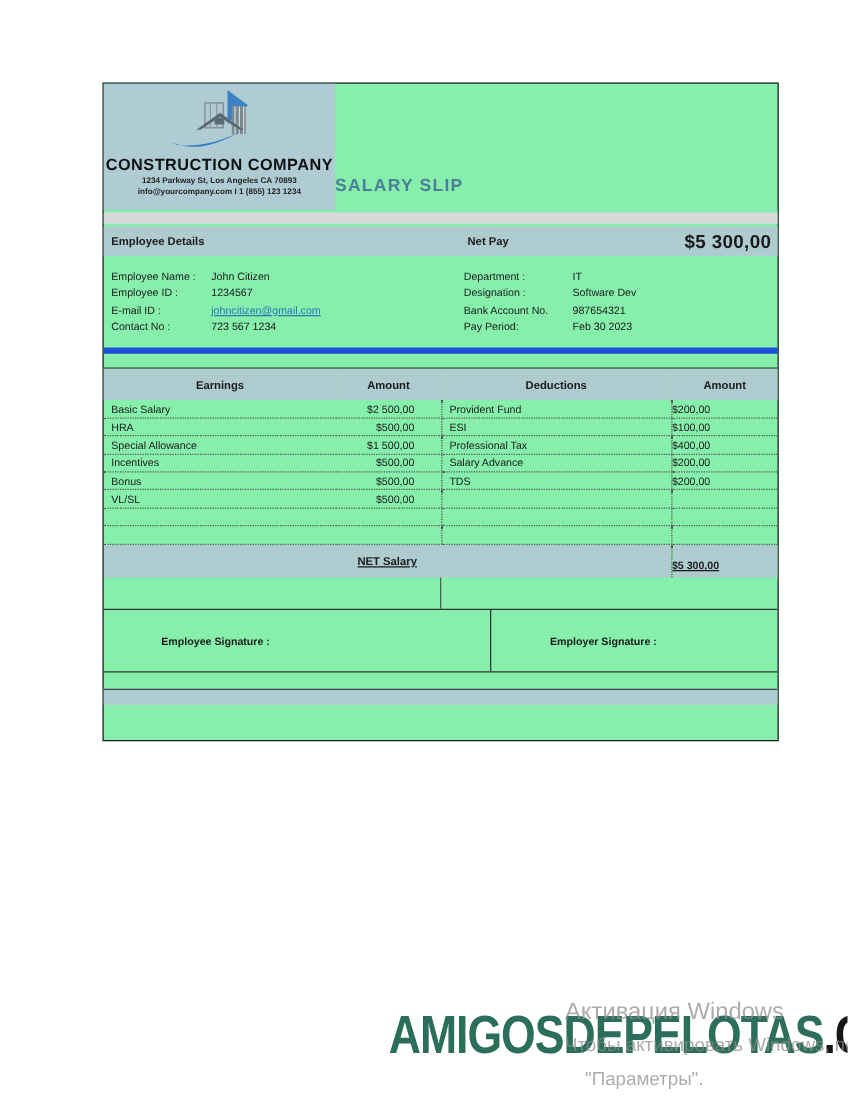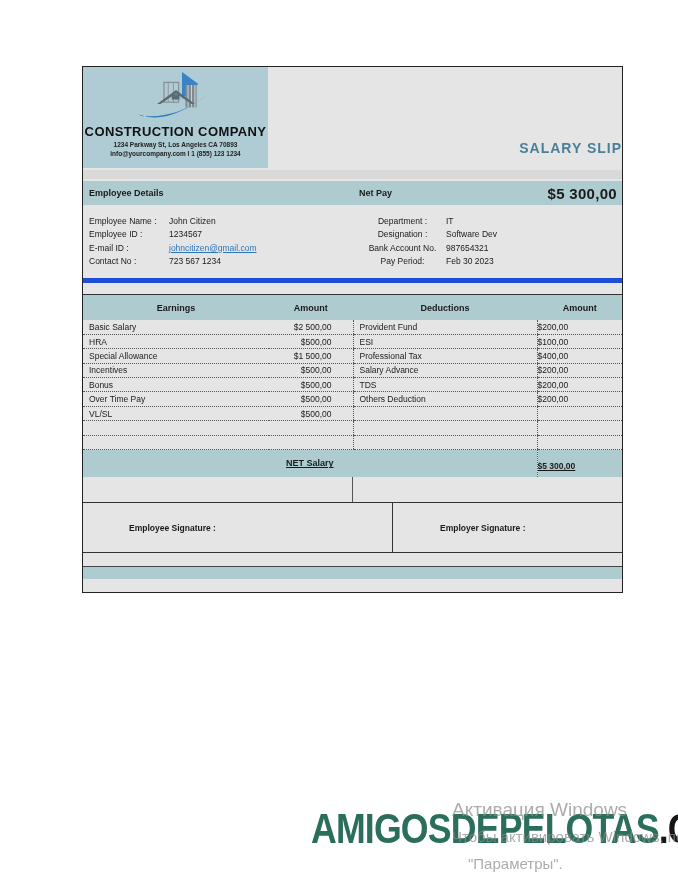--- a/index.html
+++ b/index.html
@@ -5,53 +5,53 @@
   * { margin:0; padding:0; box-sizing:border-box; }
   html,body { width:678px; height:880px; }
   body {
     position:relative; background:#ffffff; overflow:hidden;
     font-family:"Liberation Sans", sans-serif; color:#1a1a1a;
   }
 
   
   .doc {
     position:absolute; left:82px; top:66px; width:541px; height:527px;
-    border:1px solid #222; background:#e5e5e5; display:flex; flex-direction:column;
+    border:1px solid #222; background:#86efac; display:flex; flex-direction:column;
   }
 
   
   .doc-header { height:101px; display:flex; }
   .logo-box {
     width:185px; height:101px; background:#afccd4;
     display:flex; flex-direction:column; align-items:center; justify-content:flex-start;
     padding-top:4px;
   }
   .logo-art { width:86px; height:52px; }
   .company-name { font-size:13px; font-weight:bold; letter-spacing:.4px; color:#111; margin-top:1px; white-space:nowrap; }
   .company-addr { font-size:6.5px; font-weight:600; color:#222; margin-top:2px; white-space:nowrap; }
   .company-contact { font-size:6.5px; font-weight:600; color:#222; margin-top:2px; white-space:nowrap; }
-  .title-area { flex:1; display:flex; align-items:flex-end; justify-content:flex-end; padding-bottom:12px; }
+  .title-area { flex:1; display:flex; align-items:flex-end; justify-content:flex-start; padding-bottom:12px; }
   .slip-title { font-size:14px; font-weight:bold; letter-spacing:1px; color:#4a7f97; }
 
   .gray-band { height:9px; background:#d9d9d9; margin:2px 0; }
 
   
   .netpay-band {
     height:24px; background:#aecbd0; display:flex; align-items:center; position:relative;
   }
   .netpay-band .emp-det-label { font-size:9px; font-weight:bold; margin-left:6px; }
-  .netpay-band .netpay-label { font-size:9px; font-weight:bold; position:absolute; left:276px; }
+  .netpay-band .netpay-label { font-size:9px; font-weight:bold; position:absolute; left:291px; }
   .netpay-band .netpay-value { font-size:15px; font-weight:bold; position:absolute; right:5px; letter-spacing:.3px; }
 
   
   .emp-details {
     height:78px; border-bottom:5px solid #1d4ed8; position:relative; padding-top:9px;
   }
   .fields-left { position:absolute; left:6px; top:9px; }
-  .fields-right { position:absolute; left:276px; top:9px;text-align:center; }
+  .fields-right { position:absolute; left:288px; top:9px; }
   .field-row { display:flex; height:13.5px; align-items:center; font-size:8.5px; }
   .fields-left .f-label { width:80px; }
   .fields-right .f-label { width:87px; }
   .f-value { white-space:nowrap; }
   .f-value.link { color:#2e75b6; text-decoration:underline; cursor:pointer; }
 
   .thin-gap { height:12px; border-bottom:1px solid #333; }
 
   
   table.pay { border-collapse:collapse; table-layout:fixed; width:539px; }
@@ -218,26 +218,20 @@
           <td class="c2">Salary Advance</td>
           <td class="c3">$200,00</td>
         </tr>
         <tr>
           <td class="c0">Bonus</td>
           <td class="c1">$500,00</td>
           <td class="c2">TDS</td>
           <td class="c3">$200,00</td>
         </tr>
         <tr>
-          <td class="c0">Over Time Pay</td>
-          <td class="c1">$500,00</td>
-          <td class="c2">Others Deduction</td>
-          <td class="c3">$200,00</td>
-        </tr>
-        <tr>
           <td class="c0">VL/SL</td>
           <td class="c1">$500,00</td>
           <td class="c2"></td>
           <td class="c3"></td>
         </tr>
         <tr>
           <td class="c0"></td>
           <td class="c1"></td>
           <td class="c2"></td>
           <td class="c3"></td>

